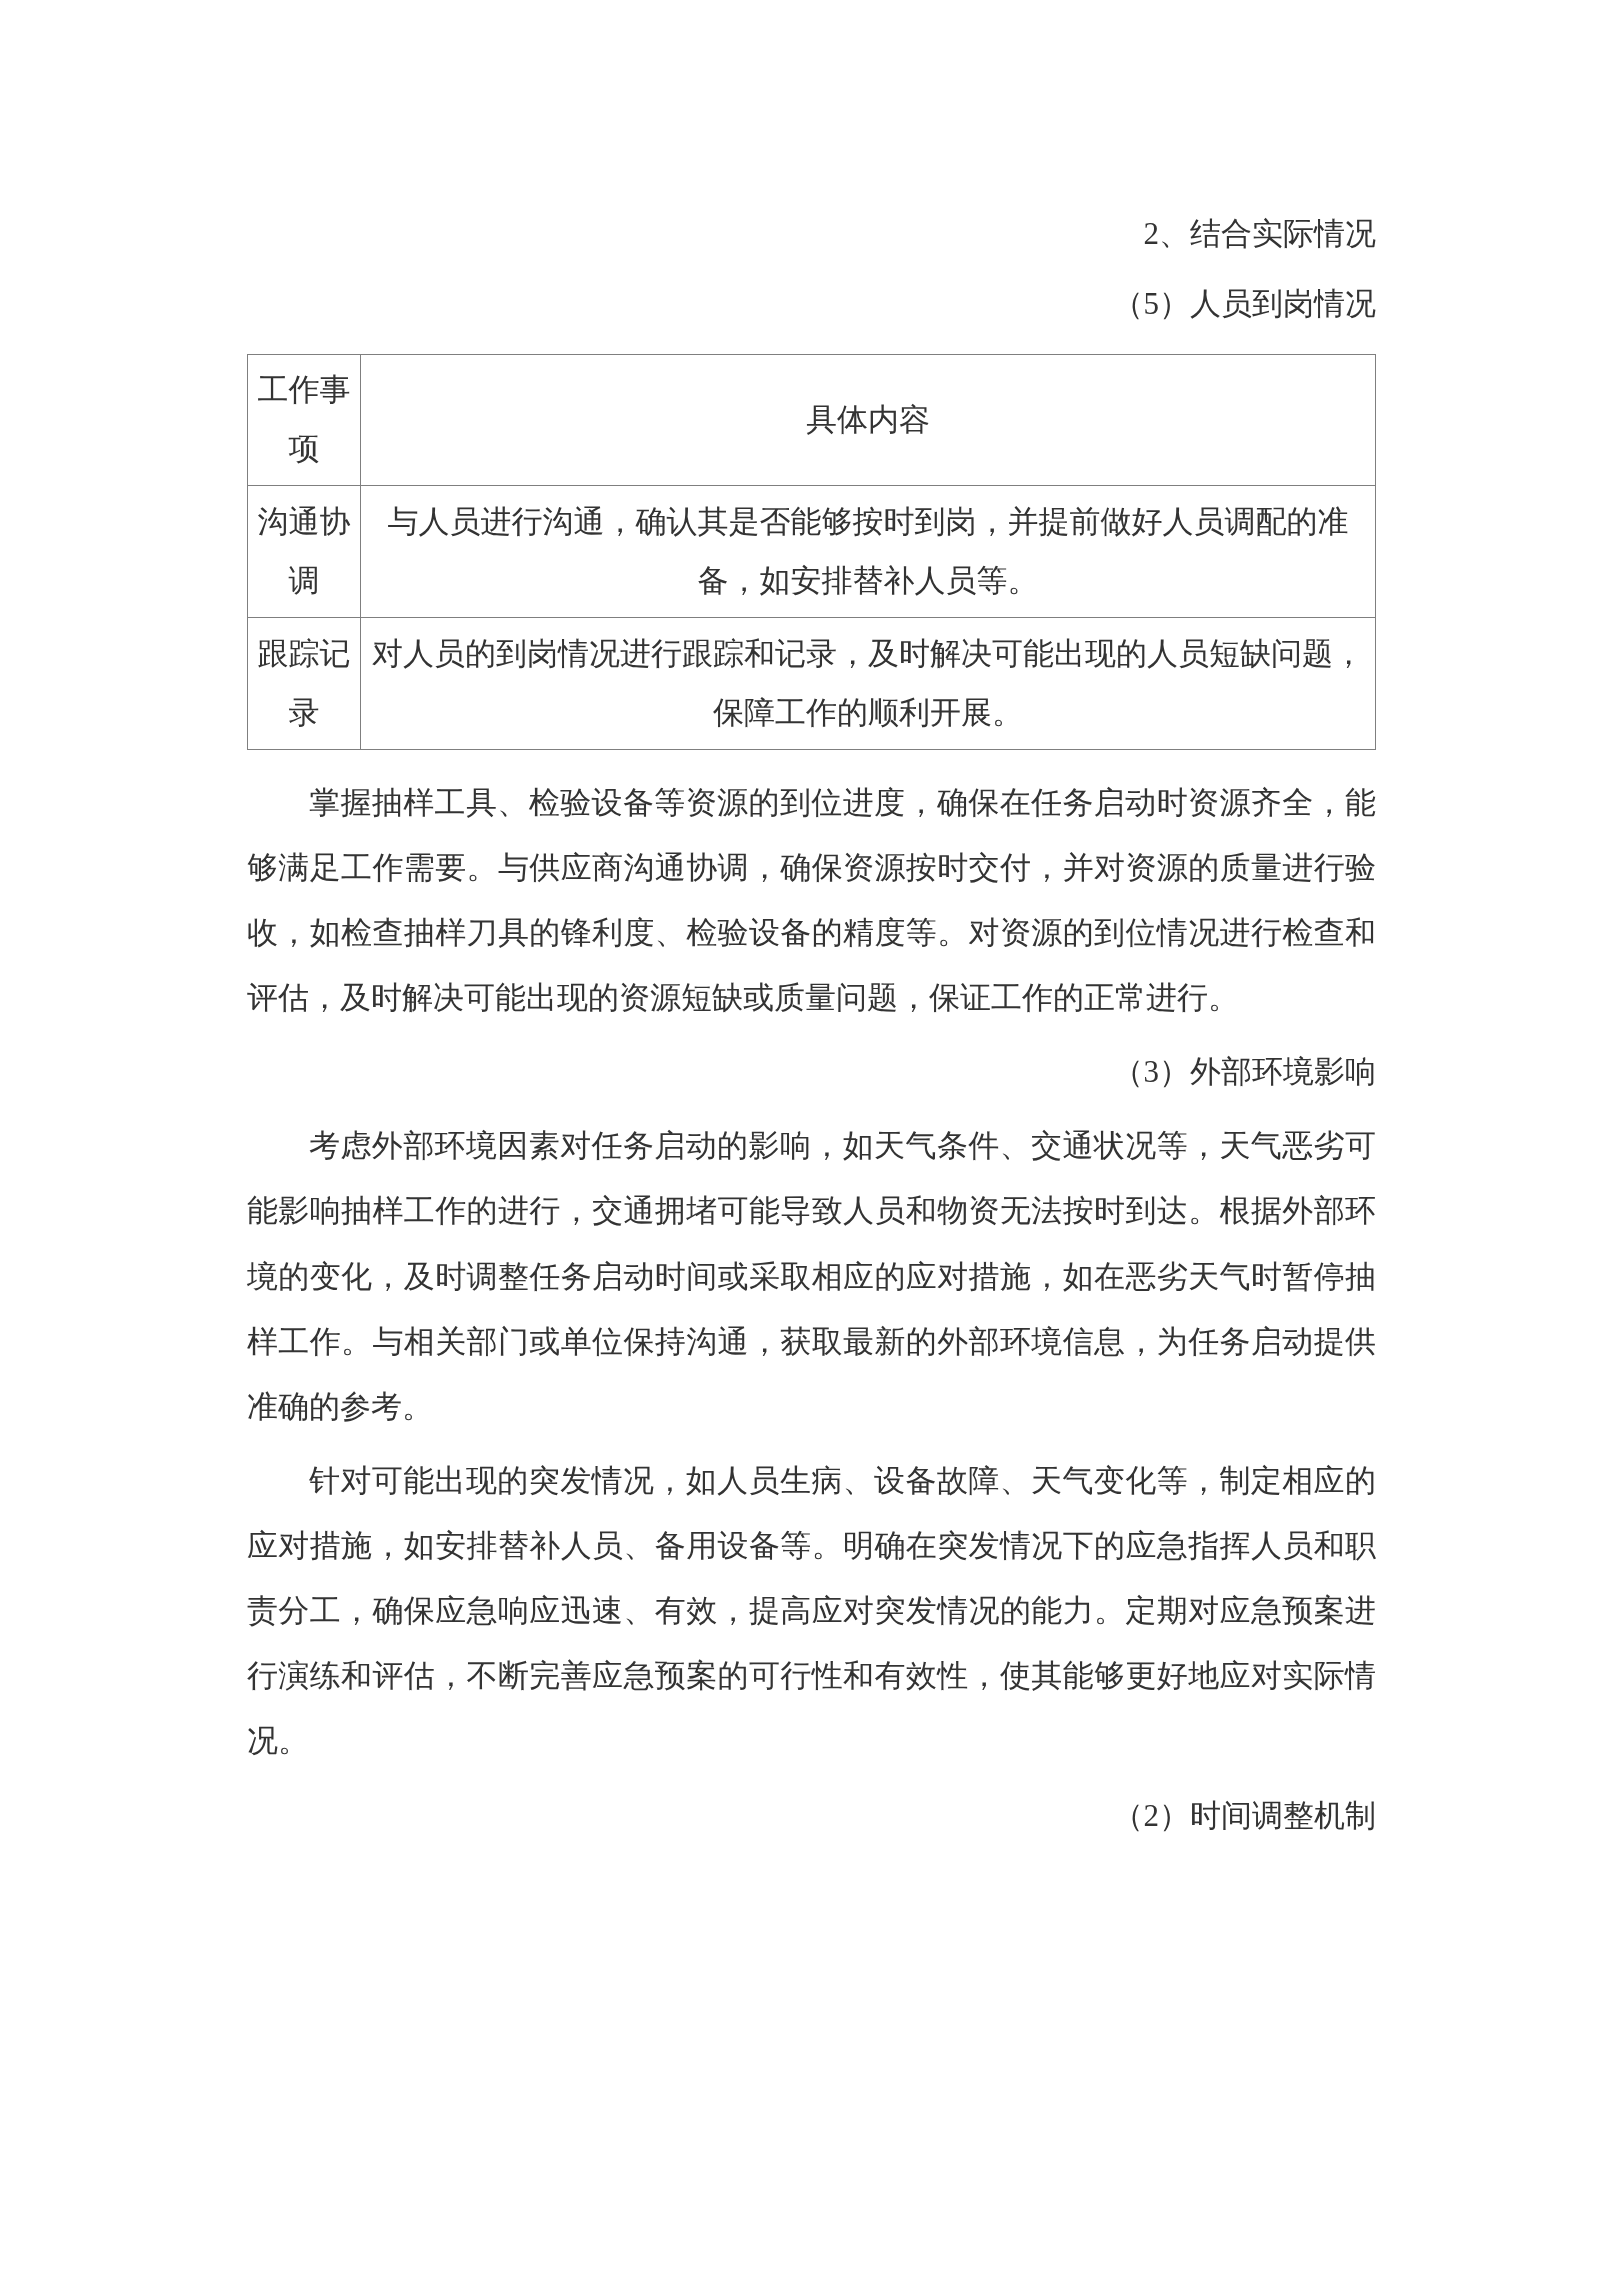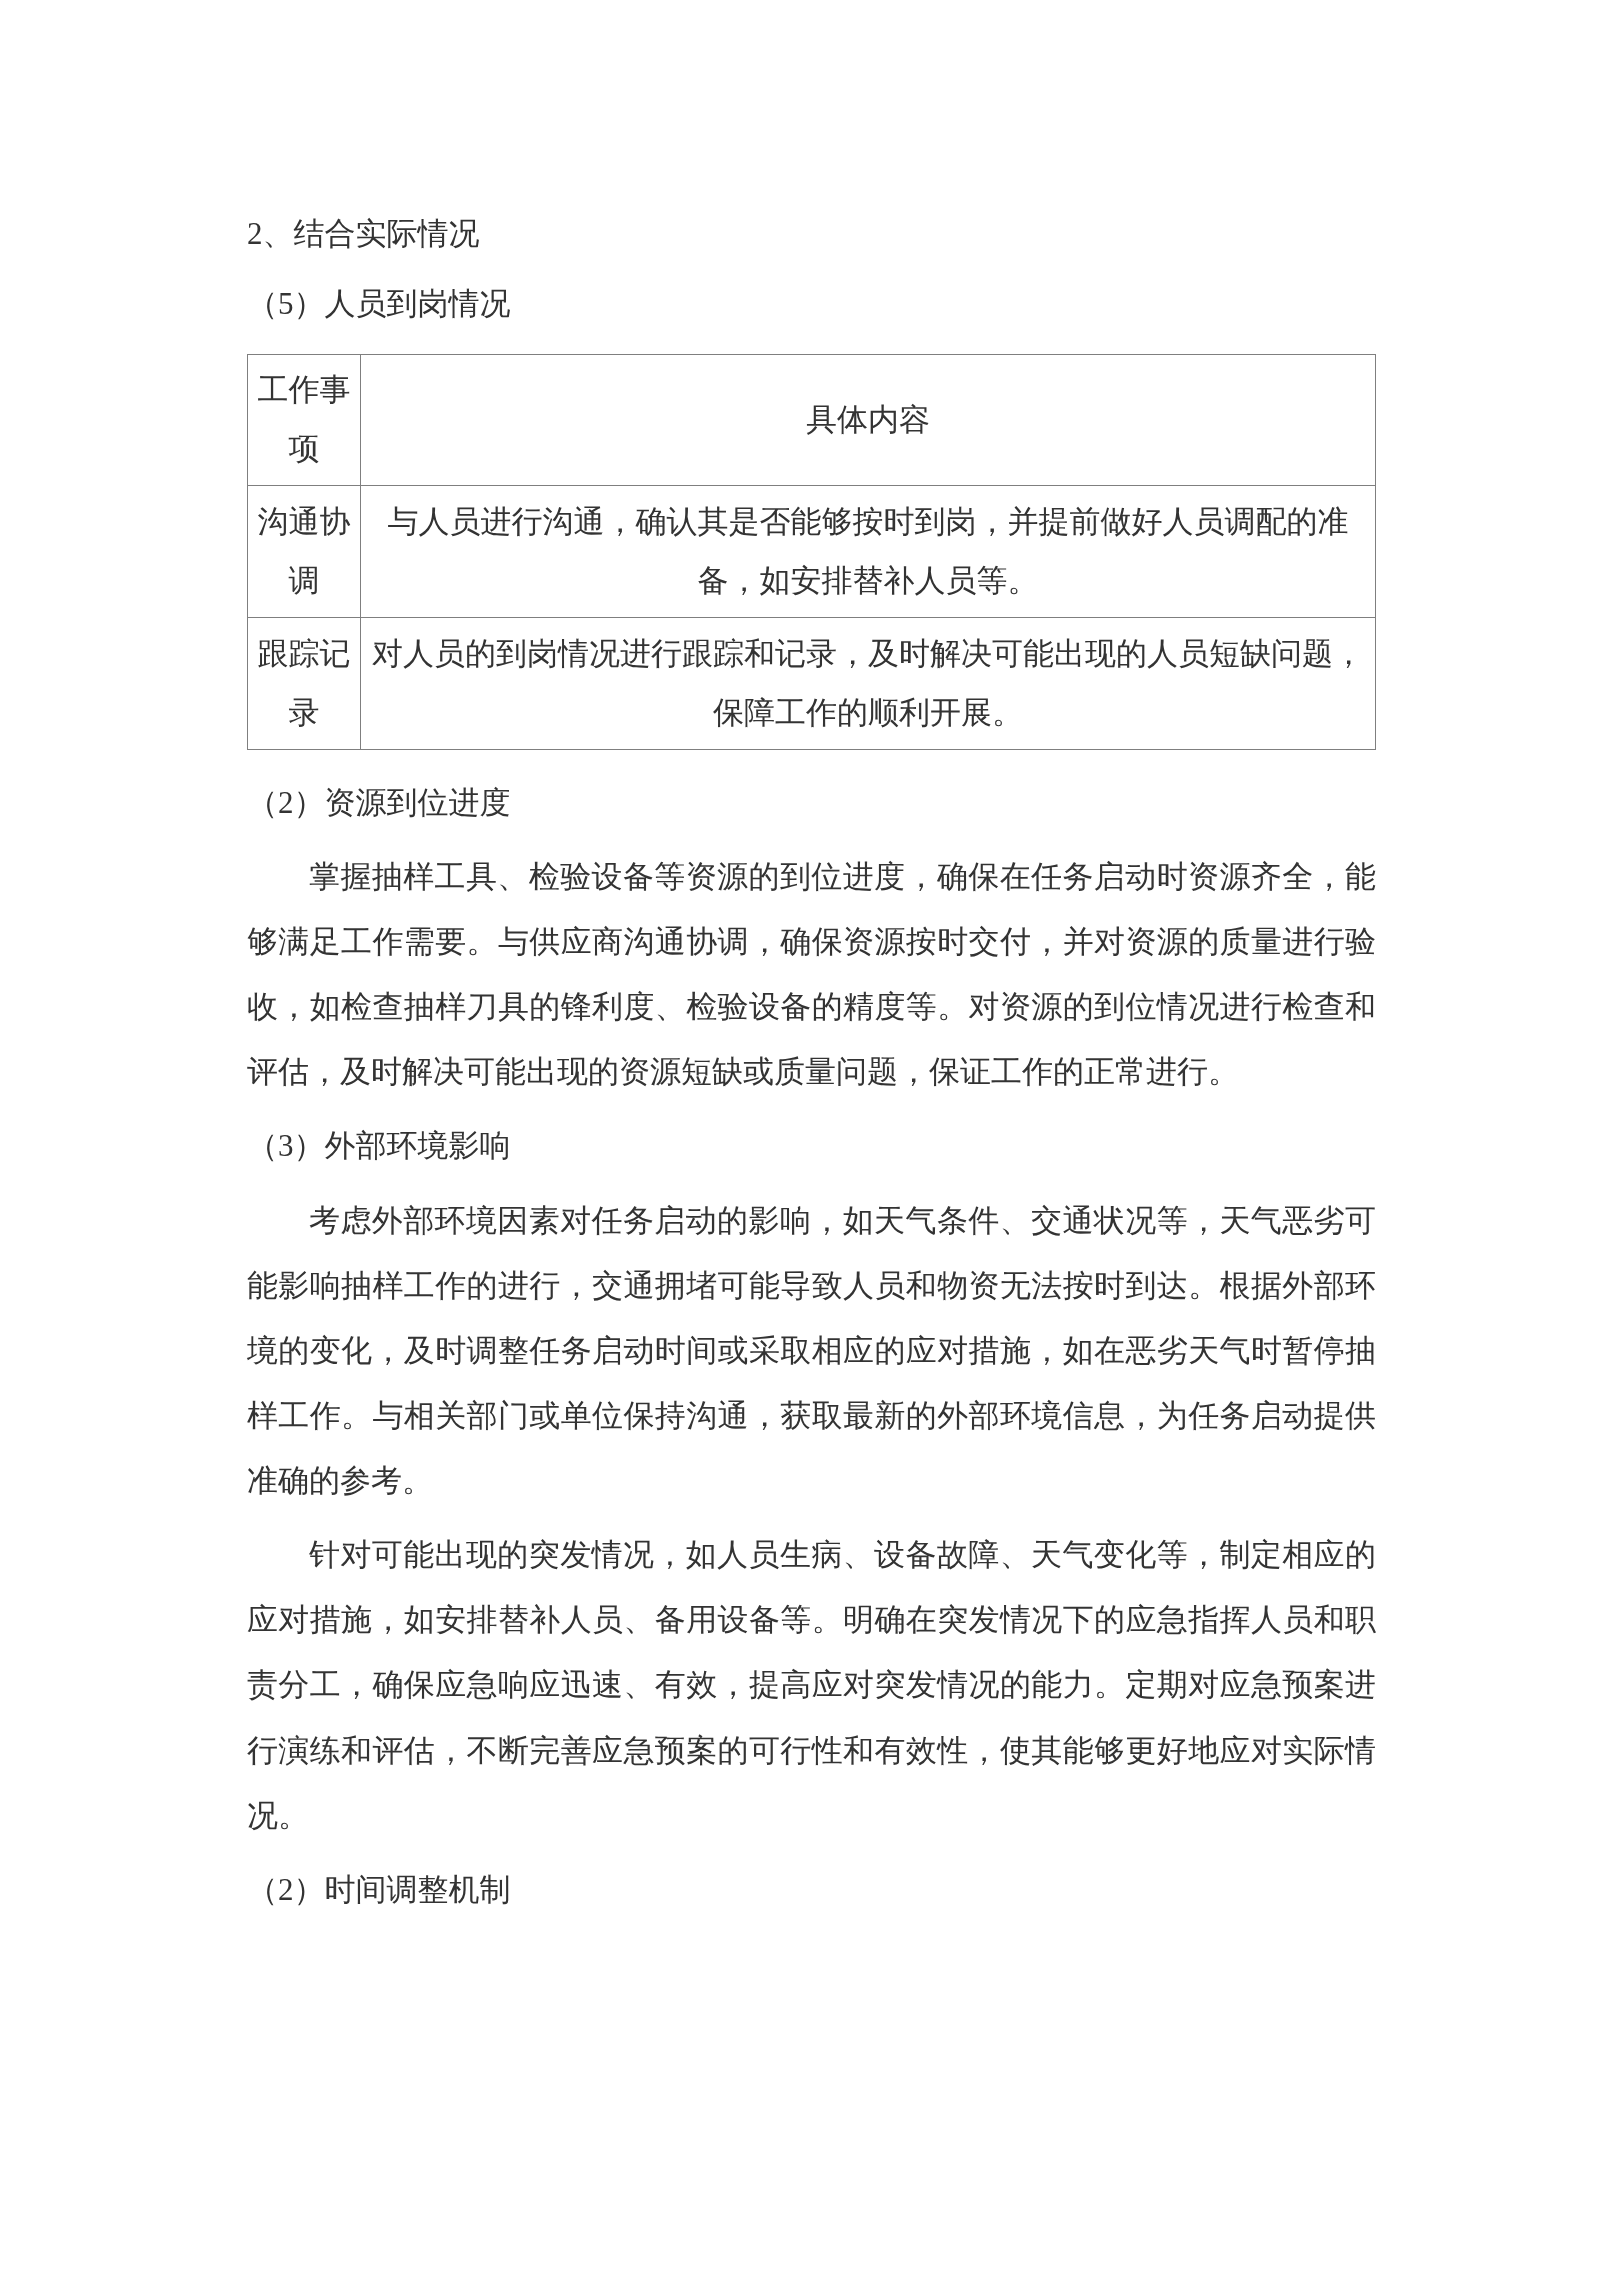--- a/index.html
+++ b/index.html
@@ -19,21 +19,21 @@
     width: 1623px;
     min-height: 2295px;
     padding: 196px 247px 131px 247px;
     background: #ffffff;
   }
   .heading {
     font-size: 31px;
     line-height: 2.1;
     margin: 5.2px 0;
     font-weight: normal;
-    text-align: left;
+    text-align: right;
   }
   .para {
     font-size: 31px;
     line-height: 2.1;
     margin: 9.2px 0;
     text-align: justify;
     text-indent: 2em;
     font-family: Liberation Serif, serif;
   }
   table.work-table {
@@ -82,21 +82,20 @@
         <td>沟通协调</td>
         <td>与人员进行沟通，确认其是否能够按时到岗，并提前做好人员调配的准备，如安排替补人员等。</td>
       </tr>
       <tr>
         <td>跟踪记录</td>
         <td>对人员的到岗情况进行跟踪和记录，及时解决可能出现的人员短缺问题，保障工作的顺利开展。</td>
       </tr>
     </tbody>
   </table>
 
-  <div class="heading">（2）资源到位进度</div>
 
   <div class="para">掌握抽样工具、检验设备等资源的到位进度，确保在任务启动时资源齐全，能够满足工作需要。与供应商沟通协调，确保资源按时交付，并对资源的质量进行验收，如检查抽样刀具的锋利度、检验设备的精度等。对资源的到位情况进行检查和评估，及时解决可能出现的资源短缺或质量问题，保证工作的正常进行。</div>
 
   <div class="heading">（3）外部环境影响</div>
 
   <div class="para">考虑外部环境因素对任务启动的影响，如天气条件、交通状况等，天气恶劣可能影响抽样工作的进行，交通拥堵可能导致人员和物资无法按时到达。根据外部环境的变化，及时调整任务启动时间或采取相应的应对措施，如在恶劣天气时暂停抽样工作。与相关部门或单位保持沟通，获取最新的外部环境信息，为任务启动提供准确的参考。</div>
 
 
 
   <div class="para">针对可能出现的突发情况，如人员生病、设备故障、天气变化等，制定相应的应对措施，如安排替补人员、备用设备等。明确在突发情况下的应急指挥人员和职责分工，确保应急响应迅速、有效，提高应对突发情况的能力。定期对应急预案进行演练和评估，不断完善应急预案的可行性和有效性，使其能够更好地应对实际情况。</div>

